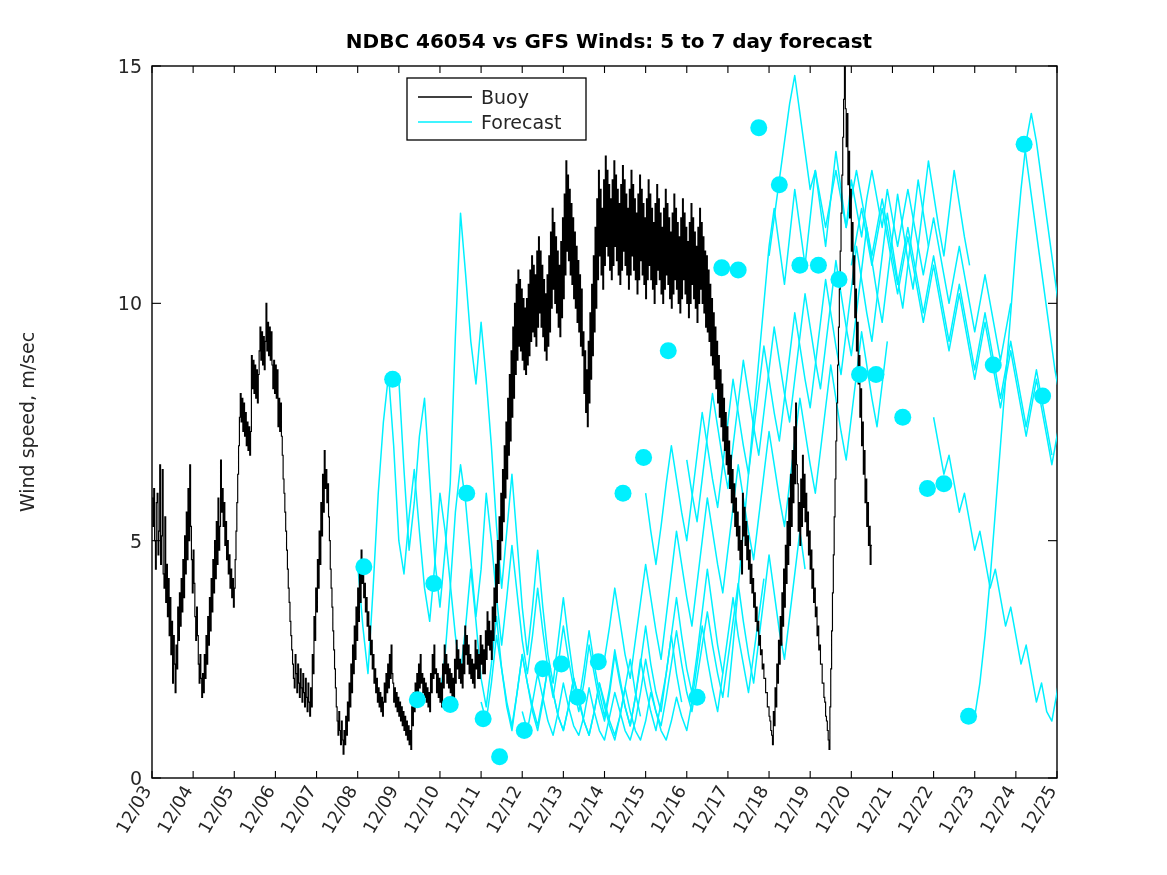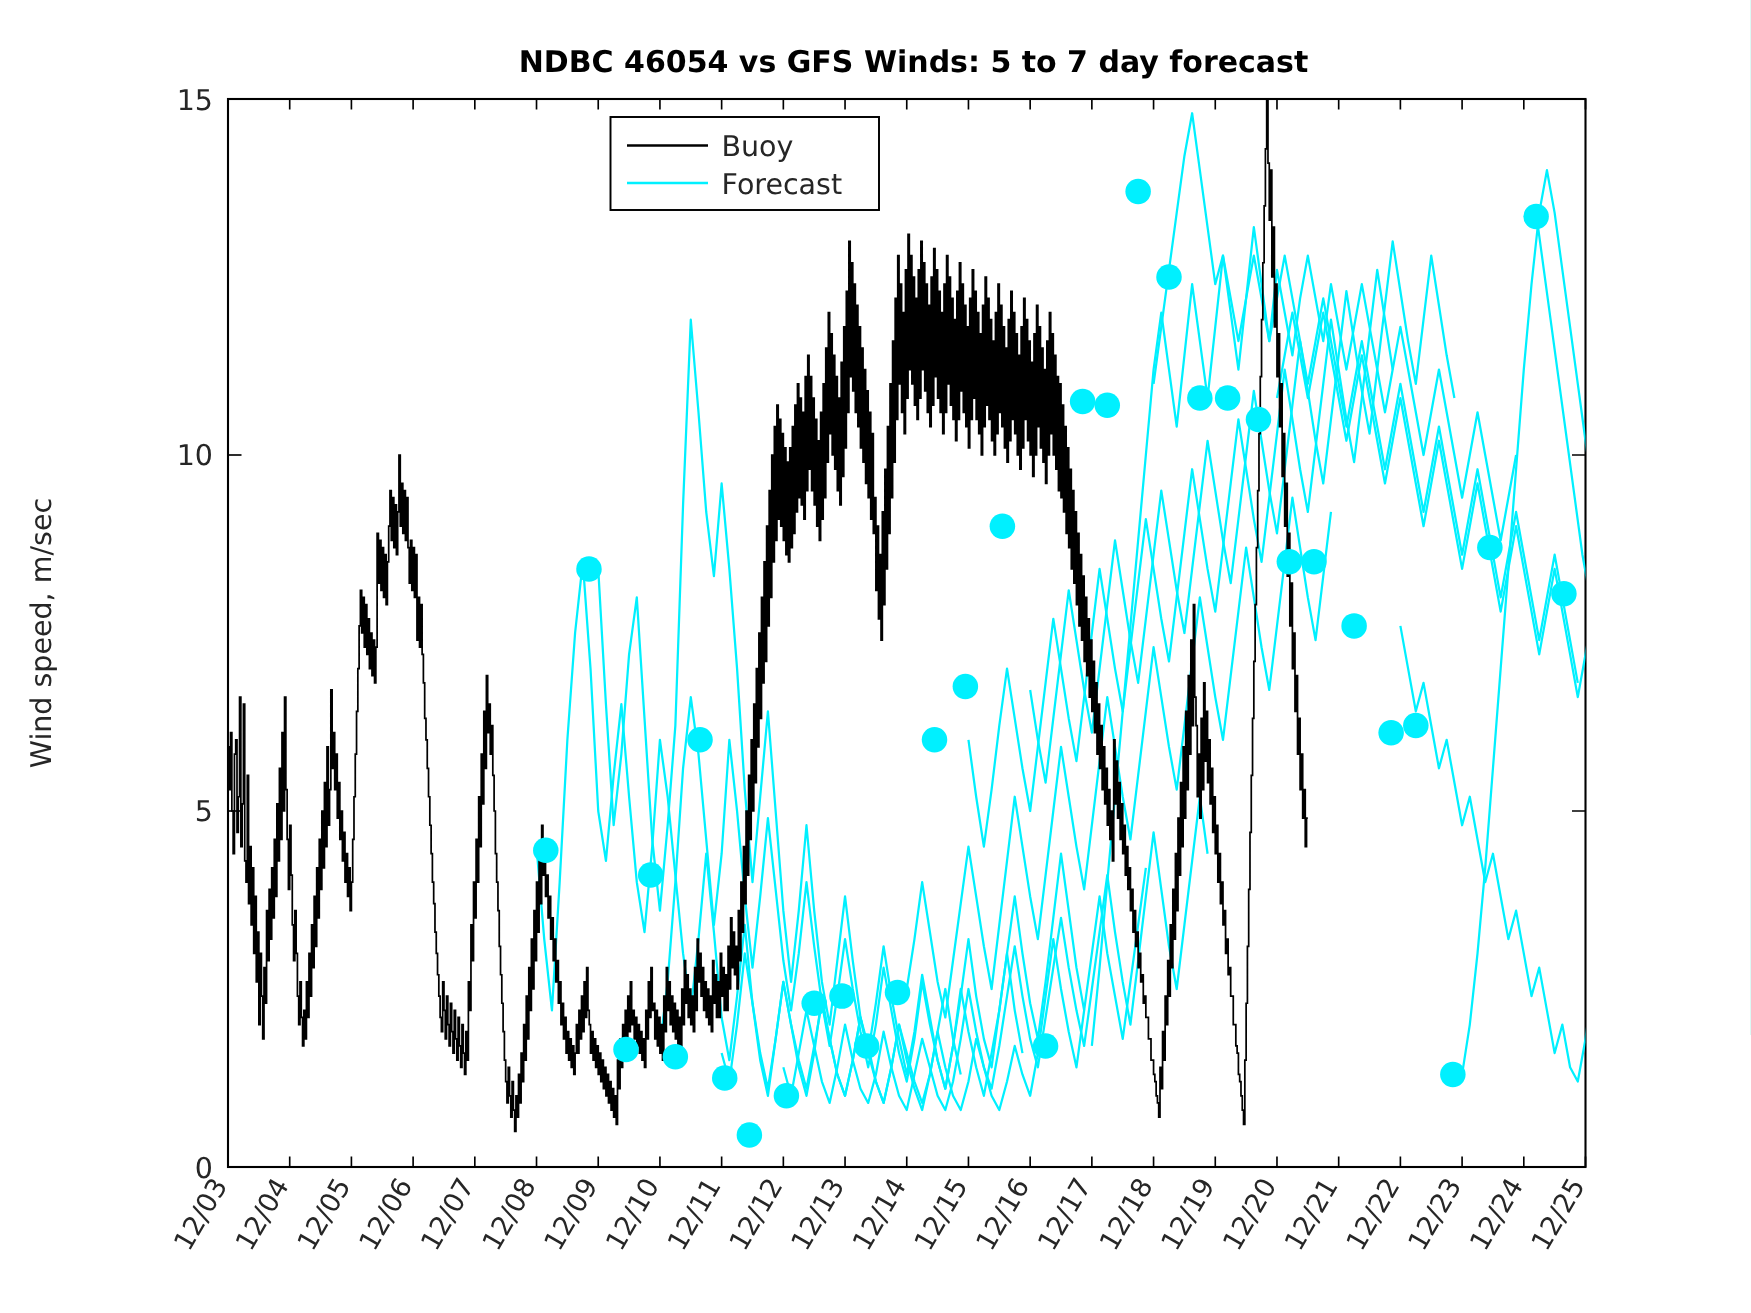--- a/index.html
+++ b/index.html
@@ -1,18 +1,18 @@
 <!DOCTYPE html>
 <html><head>
 <meta charset="utf-8">
 <style>
   html,body{margin:0;padding:0;background:#ffffff;}
   body{width:1167px;height:875px;overflow:hidden;
        font-family:"DejaVu Sans","Liberation Sans",sans-serif;}
-  #fig{position:relative;width:1167px;height:690px;background:#5eead4;}
+  #fig{position:relative;width:1167px;height:690px;background:#0f766e;}
   #chart-svg{display:block;width:1167px;height:875px;}
   .ttl{font-family:"DejaVu Sans","Liberation Sans",sans-serif;
        font-size:20px;font-weight:bold;fill:#000;}
   .ytk{font-family:"DejaVu Sans","Liberation Sans",sans-serif;
        font-size:19px;fill:#262626;}
   .xtk{font-family:"DejaVu Sans","Liberation Sans",sans-serif;
        font-size:18px;fill:#262626;}
   .ylb{font-family:"DejaVu Sans","Liberation Sans",sans-serif;
        font-size:19px;fill:#262626;}
   .lgt{font-family:"DejaVu Sans","Liberation Sans",sans-serif;

